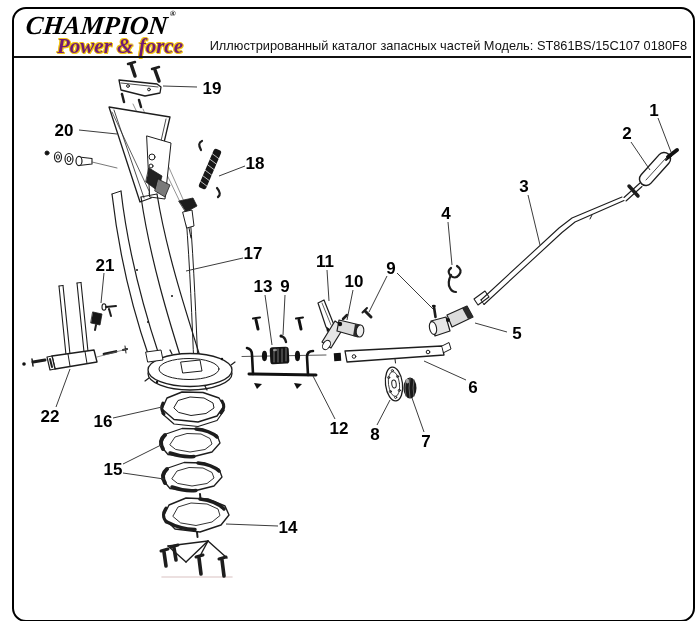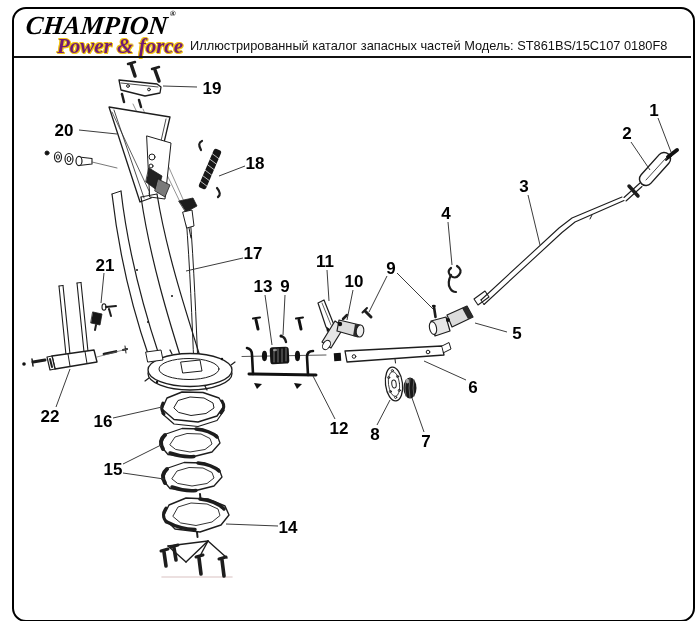--- a/index.html
+++ b/index.html
@@ -10,21 +10,21 @@
   .hdr-rule{position:absolute;left:14px;top:56px;width:677px;height:2px;background:#111;}
   .brand{position:absolute;left:26px;top:9px;font-family:"Liberation Serif",serif;
          font-style:italic;font-weight:bold;font-size:26px;letter-spacing:0px;color:#000;
          transform:skewX(-6deg);white-space:nowrap;}
   .brand sup{font-size:8px;vertical-align:18px;margin-left:1px;}
   .tagline{position:absolute;left:57px;top:34px;font-family:"Liberation Serif",serif;
            font-style:italic;font-weight:bold;font-size:21px;color:#701a75;white-space:nowrap;
            text-shadow:-1px 0 var(--gold,#f0c514),1px 0 var(--gold,#f0c514),
                         0 -1px var(--gold,#f0c514),0 1px var(--gold,#f0c514),
                         1px 1px var(--gold,#f0c514),-1px -1px var(--gold,#f0c514);}
-  .cat-title{position:absolute;left:190px;top:38px;width:497px;
+  .cat-title{position:absolute;left:190px;top:38px;width:497px;text-align:right;
              font-size:12.8px;color:#111;white-space:nowrap;}
   svg{position:absolute;left:0;top:0;}
   svg .leader{stroke:#3c3c3c;stroke-width:1;fill:none;}
   svg text.callout{font-family:"Liberation Sans",sans-serif;font-weight:bold;font-size:17px;
                    fill:#000;text-anchor:middle;}
   svg [data-name^="part-"]{stroke-linecap:round;stroke-linejoin:round;}
 </style>
 </head>
 <body>
 

